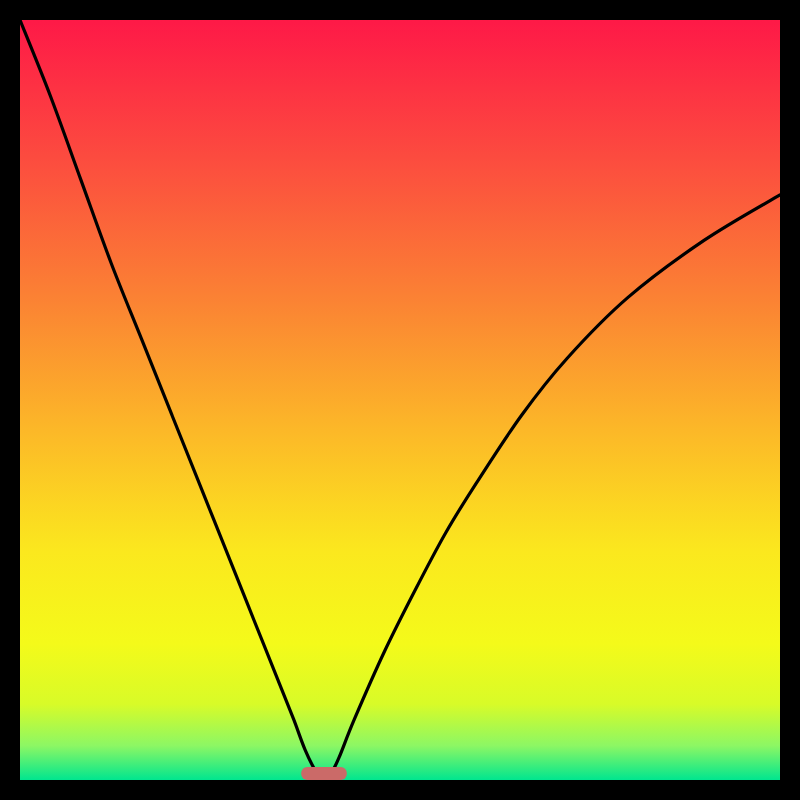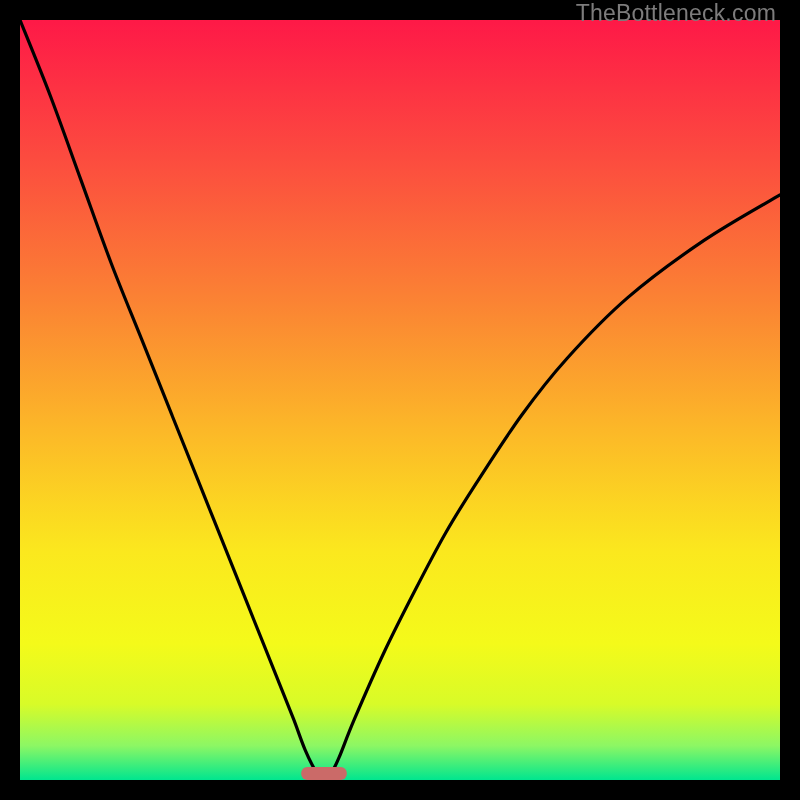--- a/index.html
+++ b/index.html
@@ -33,21 +33,20 @@
     letter-spacing: 0.2px;
     z-index: 10;
     user-select: none;
   }
   svg { display: block; }
 </style>
 </head>
 <body>
 
 <div class="frame">
-  <div class="watermark">TheBottleneck.com</div>
   <div class="plot">
     <svg id="chart-svg" width="760" height="760" viewBox="0 0 760 760">
       <defs>
         <linearGradient id="bg-grad" x1="0" y1="0" x2="0" y2="1">
             <stop offset="0%" stop-color="#fe1947"></stop>
             <stop offset="18%" stop-color="#fc4b3f"></stop>
             <stop offset="36%" stop-color="#fb8034"></stop>
             <stop offset="54%" stop-color="#fcb828"></stop>
             <stop offset="70%" stop-color="#fbe81e"></stop>
             <stop offset="82%" stop-color="#f4fa1a"></stop>

